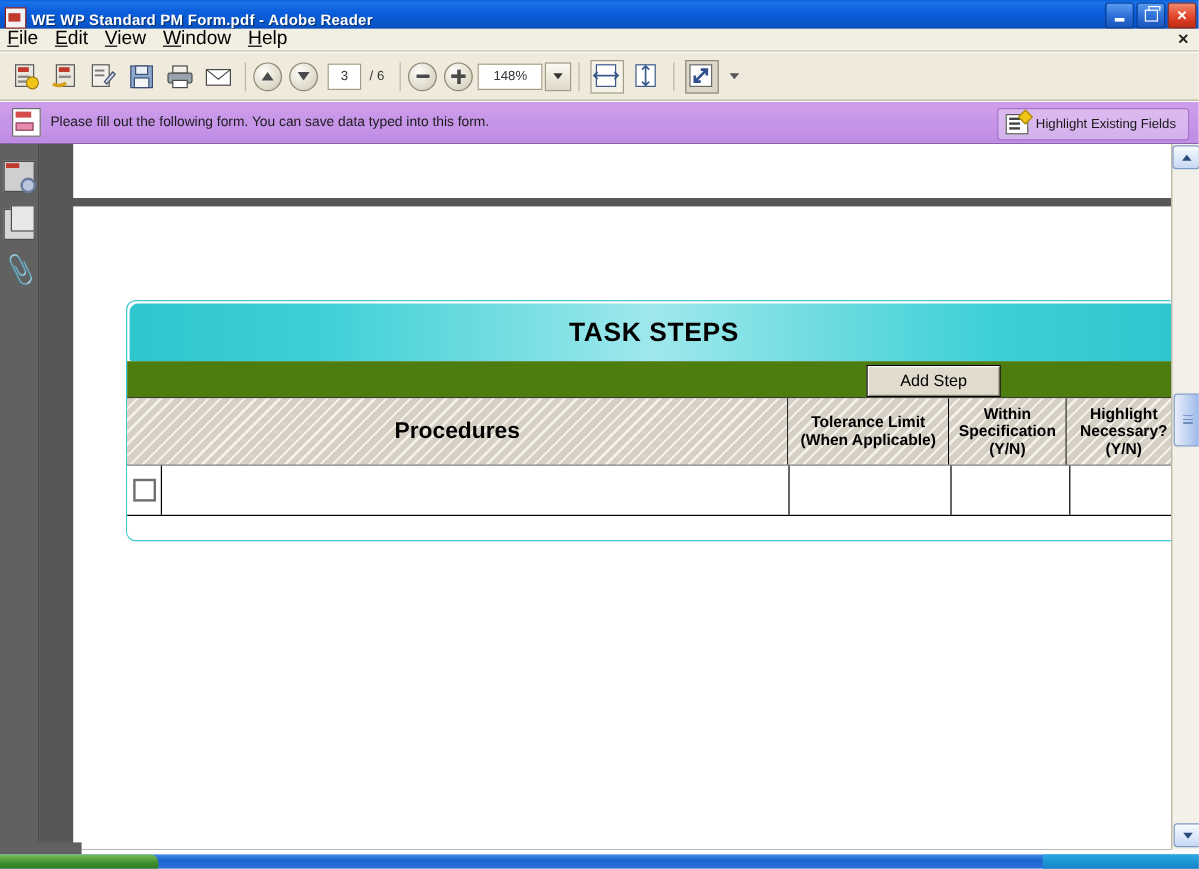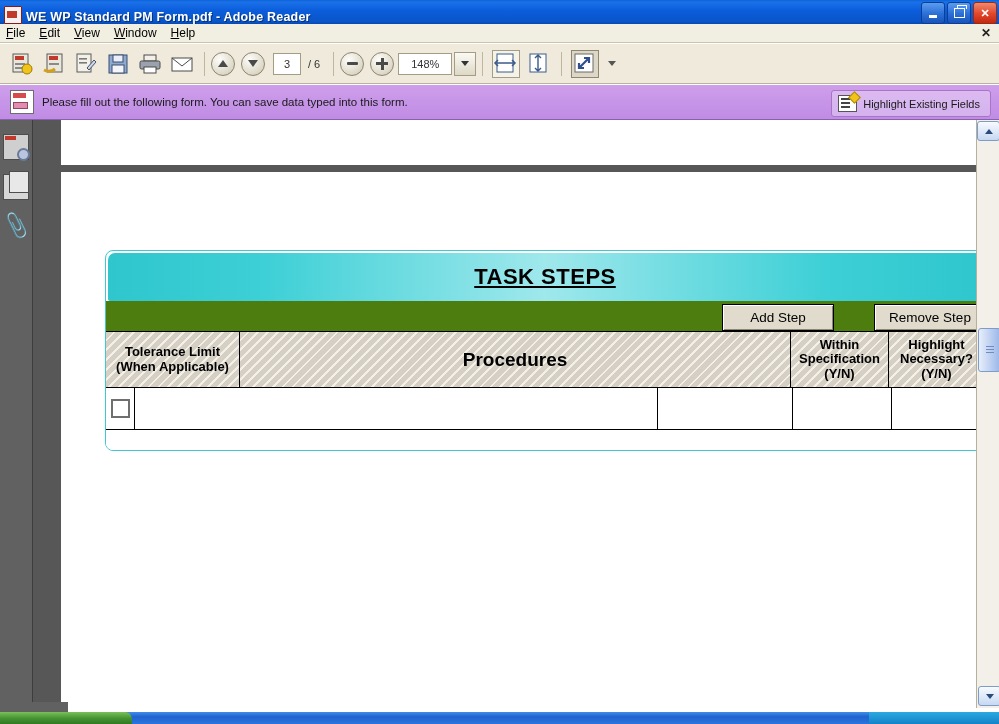--- a/index.html
+++ b/index.html
@@ -20,21 +20,21 @@
     background:linear-gradient(to bottom,#5b9cf0,#2b6fd6 55%,#1a54b8);
     display:flex;align-items:center;justify-content:center;color:#fff;font-size:11px;font-weight:bold;}
   .wbtn.close{background:linear-gradient(to bottom,#f08a6d,#e2452a 55%,#c22a12);border-color:#9c2a12;}
   .wbtn .mini{width:8px;height:3px;background:#fff;margin-top:6px;}
   .wbtn .rest{width:9px;height:8px;border:1.5px solid #fff;position:relative;}
   .wbtn .rest:before{content:"";position:absolute;left:2px;top:-4px;width:8px;height:3px;border:1.5px solid #fff;border-bottom:none;}
 
   
   .menubar{position:absolute;left:0;top:24px;width:999px;height:19px;background:#f1efe2;
     border-bottom:1px solid #c9c4ad;display:flex;align-items:center;padding-left:6px;box-sizing:border-box;}
-  .menu-item{font-size:12px;color:#000;margin-right:14px;text-align:center;}
+  .menu-item{font-size:16px;color:#000;margin-right:14px;text-align:center;}
   .menu-item u{text-decoration:underline;}
   .menu-x{position:absolute;right:8px;top:2px;font-size:12px;font-weight:bold;color:#222;}
 
   
   .toolbar{position:absolute;left:0;top:44px;width:999px;height:40px;background:#efeadb;
     border-bottom:1px solid #b9b39b;display:flex;align-items:center;box-sizing:border-box;}
   .tb-ico{width:26px;height:26px;margin:0 3px;position:relative;flex:none;}
   .sep{width:1px;height:24px;background:#bdb7a0;margin:0 6px;flex:none;}
   .sep-dot{width:1px;height:22px;border-left:1px dotted #a9a390;margin:0 10px;flex:none;}
   .pgbox{width:26px;height:20px;background:#fff;border:1px solid #a49d86;font-size:11px;
@@ -90,21 +90,21 @@
 
   
   .viewport{position:absolute;left:33px;top:120px;width:943px;height:588px;background:#575757;overflow:hidden;}
   .page-top{position:absolute;left:28px;top:0;width:915px;height:45px;background:#fff;}
   .page-main{position:absolute;left:28px;top:52px;width:915px;height:536px;background:#fff;}
 
   .tasktable{position:absolute;left:44px;top:78px;width:880px;
     border:1px solid #3ec8d4;border-radius:8px;background:#fff;box-sizing:border-box;padding:0;}
   .banner{height:48px;margin:2px 2px 0 2px;border-radius:7px 7px 2px 2px;
     background:linear-gradient(to right,#2fc6cd 0%,#3dd0d6 18%,#9fe8ec 50%,#3dd0d6 82%,#2fc6cd 100%);
-    display:flex;align-items:center;justify-content:center;text-decoration:underline;}
+    display:flex;align-items:center;justify-content:center;}
   .banner-text{font-size:22px;font-weight:bold;color:#000;letter-spacing:.5px;}
   .btnrow{height:30px;position:relative;background:#4d7c0f;}
   .stepbtn{position:absolute;top:3px;height:25px;background:#e0dbcc;
     border:1px solid #000;box-shadow:inset 1px 1px 0 #fff,inset -1px -1px 0 #8b8676;
     display:flex;align-items:center;justify-content:center;font-size:13.5px;color:#000;}
   .btn-add{left:616px;width:110px;}
   .btn-rm{left:768px;width:110px;}
 
   .hdrrow{display:flex;border-top:1px solid #000;border-bottom:1px solid #000;height:55px;}
   .hatch{background-color:#d6cfc4;
@@ -302,31 +302,30 @@
     <div class="page-main">
 
       <div class="tasktable">
 
         <div class="banner">
           <div class="banner-text">TASK STEPS</div>
         </div>
 
         <div class="btnrow">
           <div class="stepbtn btn-add">Add Step</div>
-          <div class="stepbtn btn-rm">Remove Step</div>
         </div>
 
         <div class="hdrrow">
+          <div class="hc hc-proc hatch">Procedures</div>
           <div class="hc hc-tol hatch">
             <div>
               <div>Tolerance Limit</div>
               <div>(When Applicable)</div>
             </div>
           </div>
-          <div class="hc hc-proc hatch">Procedures</div>
           <div class="hc hc-wit hatch">
             <div>
               <div>Within</div>
               <div>Specification</div>
               <div>(Y/N)</div>
             </div>
           </div>
           <div class="hc hc-adj hatch">
             <div>
               <div>Highlight</div>

